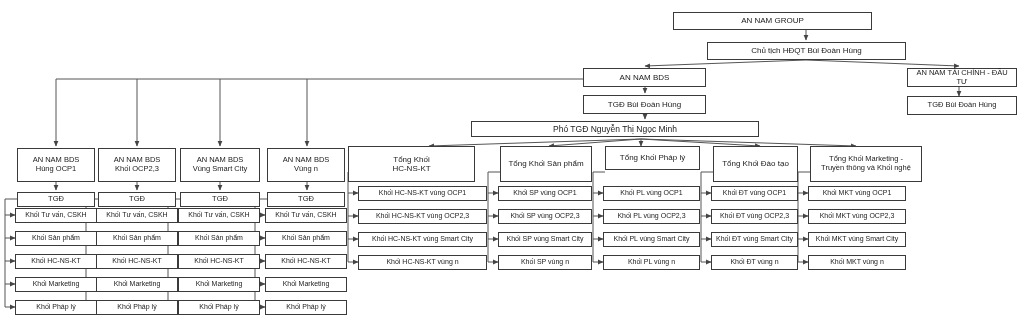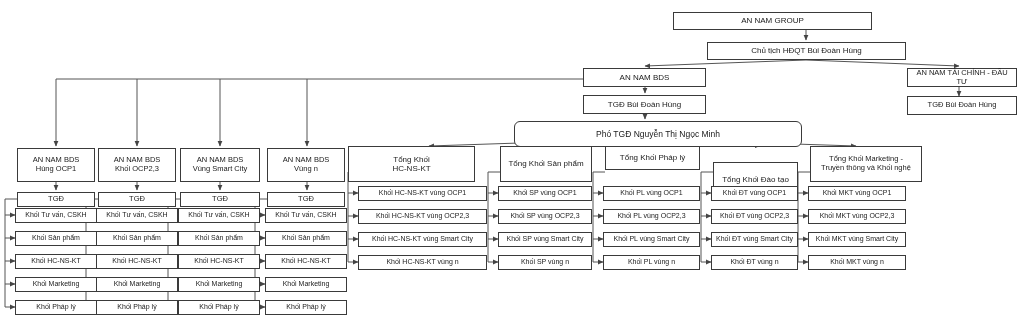--- a/index.html
+++ b/index.html
@@ -170,21 +170,21 @@
   <div class="node t75" style="left:907px;top:96px;width:110px;height:19px;">
     <span>TGĐ Bùi Đoàn Hùng</span>
   </div>
 
   <div class="node t8" style="left:583px;top:68px;width:123px;height:19px;">
     <span>AN NAM BDS</span>
   </div>
   <div class="node t8" style="left:583px;top:95px;width:123px;height:19px;">
     <span>TGĐ Bùi Đoàn Hùng</span>
   </div>
-  <div class="node t85" style="left:514px;top:121px;width:288px;height:26px;border-radius:6px;">
+  <div class="node t85" style="left:471px;top:121px;width:288px;height:16px;">
     <span>Phó TGĐ Nguyễn Thị Ngọc Minh</span>
   </div>
 
   <div class="node two-line t75" style="left:17px;top:148px;width:78px;height:34px;">
     <span>AN NAM BDS</span>
     <span>Hùng OCP1</span>
   </div>
   <div class="node t75" style="left:17px;top:192px;width:78px;height:15px;">
     <span>TGĐ</span>
   </div>
@@ -315,21 +315,21 @@
   <div class="node t7" style="left:603px;top:209px;width:97px;height:15px;">
     <span>Khối PL vùng OCP2,3</span>
   </div>
   <div class="node t7" style="left:603px;top:232px;width:97px;height:15px;">
     <span>Khối PL vùng Smart City</span>
   </div>
   <div class="node t7" style="left:603px;top:255px;width:97px;height:15px;">
     <span>Khối PL vùng n</span>
   </div>
 
-  <div class="node t8" style="left:713px;top:146px;width:85px;height:36px;margin-top:16px;">
+  <div class="node t8" style="left:713px;top:146px;width:85px;height:36px;">
     <span>Tổng Khối Đào tạo</span>
   </div>
   <div class="node t7" style="left:711px;top:186px;width:87px;height:15px;">
     <span>Khối ĐT vùng OCP1</span>
   </div>
   <div class="node t7" style="left:711px;top:209px;width:87px;height:15px;">
     <span>Khối ĐT vùng OCP2,3</span>
   </div>
   <div class="node t7" style="left:711px;top:232px;width:87px;height:15px;">
     <span>Khối ĐT vùng Smart City</span>

